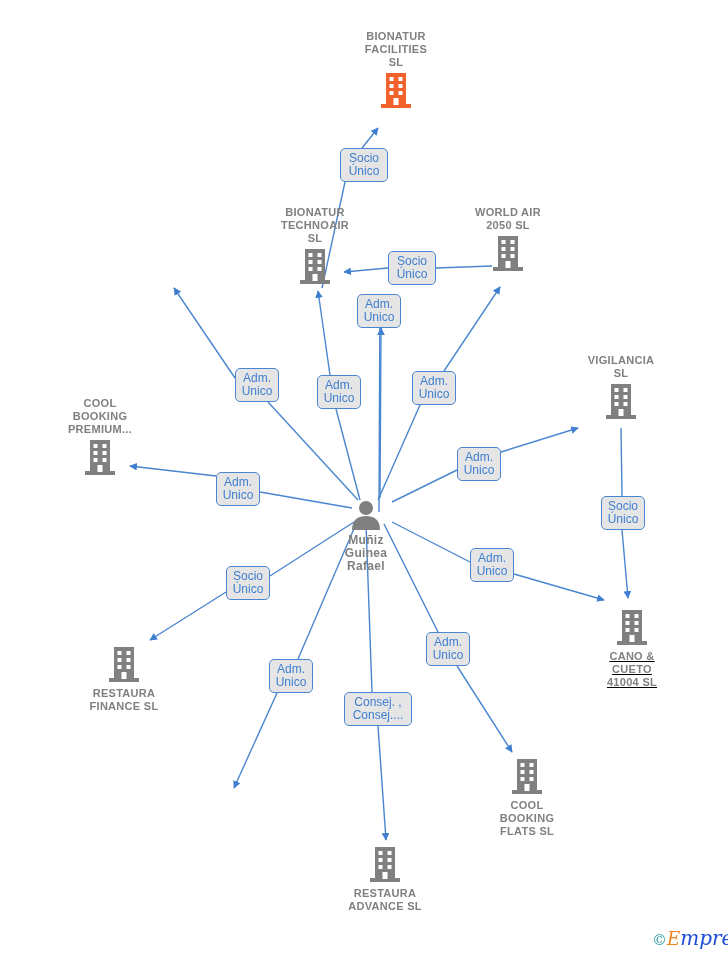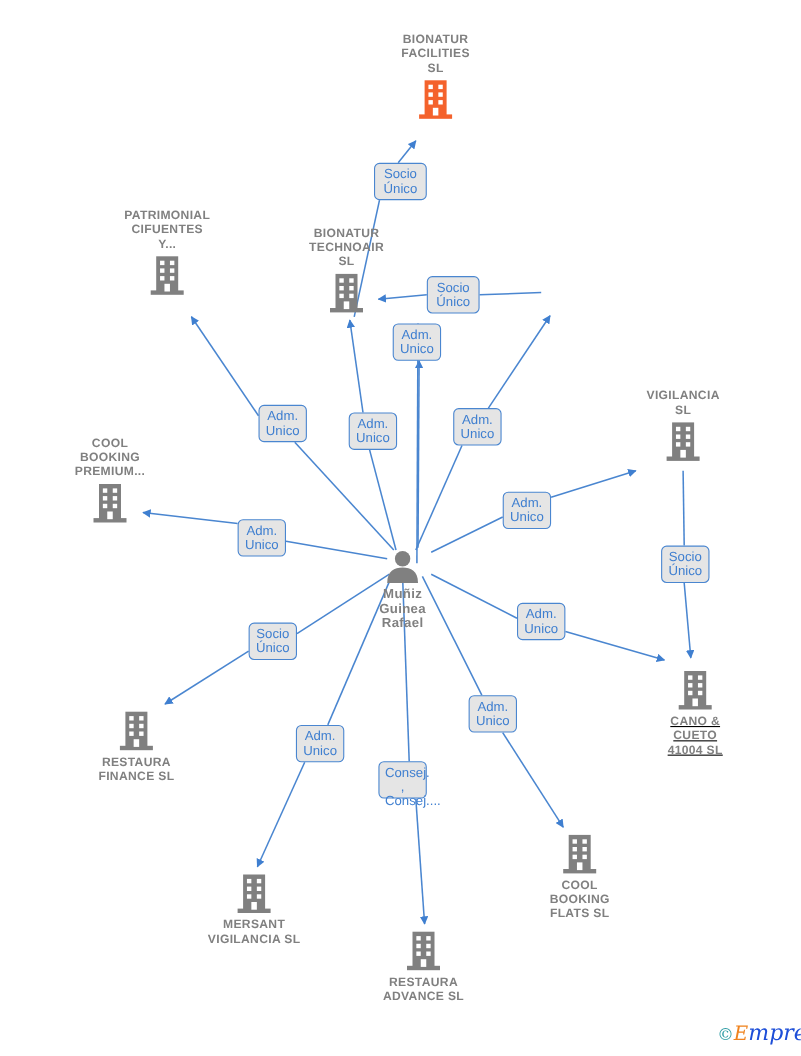--- a/index.html
+++ b/index.html
@@ -151,54 +151,53 @@
       <rect x="10.5" y="6" width="4" height="4" fill="#ffffff"></rect>
       <rect x="19.5" y="6" width="4" height="4" fill="#ffffff"></rect>
       <rect x="10.5" y="13" width="4" height="4" fill="#ffffff"></rect>
       <rect x="19.5" y="13" width="4" height="4" fill="#ffffff"></rect>
       <rect x="10.5" y="20" width="4" height="4" fill="#ffffff"></rect>
       <rect x="19.5" y="20" width="4" height="4" fill="#ffffff"></rect>
       <rect x="14.5" y="27" width="5" height="7" fill="#ffffff"></rect>
     </svg>
   </div>
 
-  <div class="node" style="left:152px; top:190px;">
-    <span class="node-label">PATRIMONIAL
-CIFUENTES
-Y...</span>
-    <svg class="node-icon" viewBox="0 0 34 38" xmlns="http://www.w3.org/2000/svg">
-      <rect x="7" y="2" width="20" height="32" fill="#808080"></rect>
-      <rect x="2" y="33" width="30" height="4" fill="#808080"></rect>
-      <rect x="10.5" y="6" width="4" height="4" fill="#ffffff"></rect>
-      <rect x="19.5" y="6" width="4" height="4" fill="#ffffff"></rect>
-      <rect x="10.5" y="13" width="4" height="4" fill="#ffffff"></rect>
-      <rect x="19.5" y="13" width="4" height="4" fill="#ffffff"></rect>
-      <rect x="10.5" y="20" width="4" height="4" fill="#ffffff"></rect>
-      <rect x="19.5" y="20" width="4" height="4" fill="#ffffff"></rect>
-      <rect x="14.5" y="27" width="5" height="7" fill="#ffffff"></rect>
-    </svg>
-  </div>
 
   <div class="node" style="left:315px; top:206px;">
     <span class="node-label">BIONATUR
 TECHNOAIR
 SL</span>
     <svg class="node-icon" viewBox="0 0 34 38" xmlns="http://www.w3.org/2000/svg">
       <rect x="7" y="2" width="20" height="32" fill="#808080"></rect>
       <rect x="2" y="33" width="30" height="4" fill="#808080"></rect>
       <rect x="10.5" y="6" width="4" height="4" fill="#ffffff"></rect>
       <rect x="19.5" y="6" width="4" height="4" fill="#ffffff"></rect>
       <rect x="10.5" y="13" width="4" height="4" fill="#ffffff"></rect>
       <rect x="19.5" y="13" width="4" height="4" fill="#ffffff"></rect>
       <rect x="10.5" y="20" width="4" height="4" fill="#ffffff"></rect>
       <rect x="19.5" y="20" width="4" height="4" fill="#ffffff"></rect>
       <rect x="14.5" y="27" width="5" height="7" fill="#ffffff"></rect>
     </svg>
   </div>
 
+  <div class="node" style="left:508px; top:206px;">
+    <span class="node-label">WORLD AIR
+2050  SL</span>
+    <svg class="node-icon" viewBox="0 0 34 38" xmlns="http://www.w3.org/2000/svg">
+      <rect x="7" y="2" width="20" height="32" fill="#808080"></rect>
+      <rect x="2" y="33" width="30" height="4" fill="#808080"></rect>
+      <rect x="10.5" y="6" width="4" height="4" fill="#ffffff"></rect>
+      <rect x="19.5" y="6" width="4" height="4" fill="#ffffff"></rect>
+      <rect x="10.5" y="13" width="4" height="4" fill="#ffffff"></rect>
+      <rect x="19.5" y="13" width="4" height="4" fill="#ffffff"></rect>
+      <rect x="10.5" y="20" width="4" height="4" fill="#ffffff"></rect>
+      <rect x="19.5" y="20" width="4" height="4" fill="#ffffff"></rect>
+      <rect x="14.5" y="27" width="5" height="7" fill="#ffffff"></rect>
+    </svg>
+  </div>
 
   <div class="node" style="left:621px; top:354px;">
     <span class="node-label">VIGILANCIA
 SL</span>
     <svg class="node-icon" viewBox="0 0 34 38" xmlns="http://www.w3.org/2000/svg">
       <rect x="7" y="2" width="20" height="32" fill="#808080"></rect>
       <rect x="2" y="33" width="30" height="4" fill="#808080"></rect>
       <rect x="10.5" y="6" width="4" height="4" fill="#ffffff"></rect>
       <rect x="19.5" y="6" width="4" height="4" fill="#ffffff"></rect>
       <rect x="10.5" y="13" width="4" height="4" fill="#ffffff"></rect>
@@ -279,35 +278,20 @@
       <rect x="19.5" y="13" width="4" height="4" fill="#ffffff"></rect>
       <rect x="10.5" y="20" width="4" height="4" fill="#ffffff"></rect>
       <rect x="19.5" y="20" width="4" height="4" fill="#ffffff"></rect>
       <rect x="14.5" y="27" width="5" height="7" fill="#ffffff"></rect>
     </svg>
     <span class="node-label">COOL
 BOOKING
 FLATS  SL</span>
   </div>
 
-  <div class="node label-below" style="left:231px; top:791px;">
-    <svg class="node-icon" viewBox="0 0 34 38" xmlns="http://www.w3.org/2000/svg">
-      <rect x="7" y="2" width="20" height="32" fill="#808080"></rect>
-      <rect x="2" y="33" width="30" height="4" fill="#808080"></rect>
-      <rect x="10.5" y="6" width="4" height="4" fill="#ffffff"></rect>
-      <rect x="19.5" y="6" width="4" height="4" fill="#ffffff"></rect>
-      <rect x="10.5" y="13" width="4" height="4" fill="#ffffff"></rect>
-      <rect x="19.5" y="13" width="4" height="4" fill="#ffffff"></rect>
-      <rect x="10.5" y="20" width="4" height="4" fill="#ffffff"></rect>
-      <rect x="19.5" y="20" width="4" height="4" fill="#ffffff"></rect>
-      <rect x="14.5" y="27" width="5" height="7" fill="#ffffff"></rect>
-    </svg>
-    <span class="node-label">MERSANT
-VIGILANCIA  SL</span>
-  </div>
 
   <div class="node label-below" style="left:385px; top:843px;">
     <svg class="node-icon" viewBox="0 0 34 38" xmlns="http://www.w3.org/2000/svg">
       <rect x="7" y="2" width="20" height="32" fill="#808080"></rect>
       <rect x="2" y="33" width="30" height="4" fill="#808080"></rect>
       <rect x="10.5" y="6" width="4" height="4" fill="#ffffff"></rect>
       <rect x="19.5" y="6" width="4" height="4" fill="#ffffff"></rect>
       <rect x="10.5" y="13" width="4" height="4" fill="#ffffff"></rect>
       <rect x="19.5" y="13" width="4" height="4" fill="#ffffff"></rect>
       <rect x="10.5" y="20" width="4" height="4" fill="#ffffff"></rect>
@@ -350,20 +334,20 @@
 
   <div class="chip" style="left:226px; top:566px; width:44px; height:34px;">Socio
 Único</div>
 
   <div class="chip" style="left:426px; top:632px; width:44px; height:34px;">Adm.
 Unico</div>
 
   <div class="chip" style="left:269px; top:659px; width:44px; height:34px;">Adm.
 Unico</div>
 
-  <div class="chip" style="left:344px; top:692px; width:44px; height:34px;">Consej. ,
+  <div class="chip" style="left:344px; top:692px; width:68px; height:34px;">Consej. ,
 Consej....</div>
 
   <div class="watermark">
     <span class="wm-c">©</span><span class="wm-e">E</span><span class="wm-rest">mpresia</span>
   </div>
 
 </div>
 
 </body></html>

